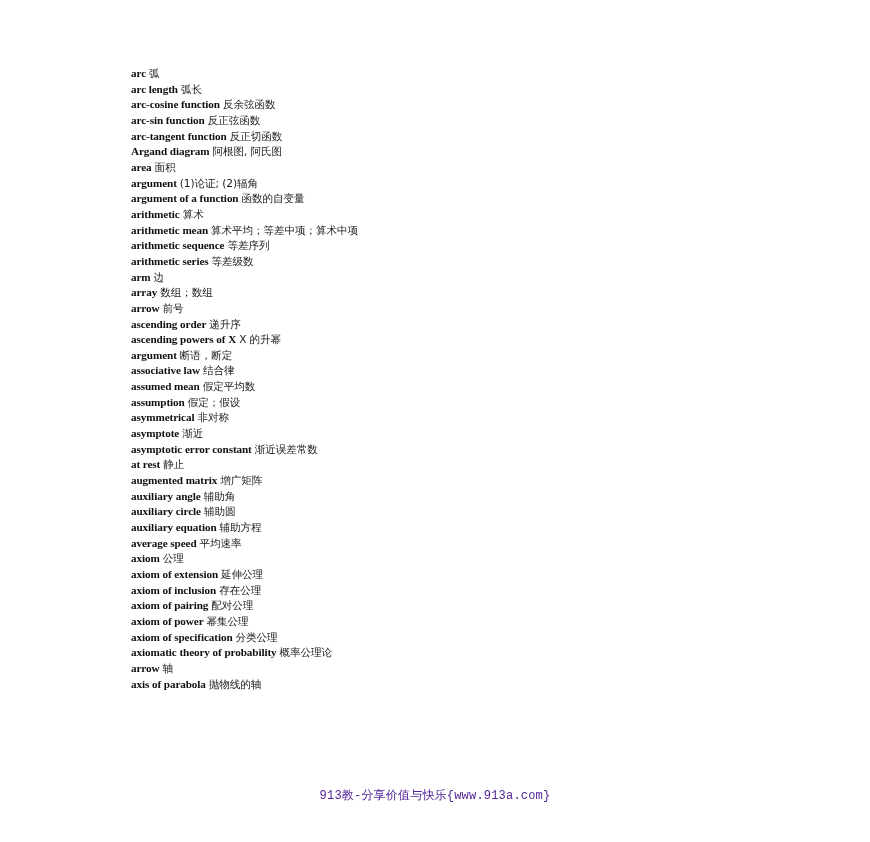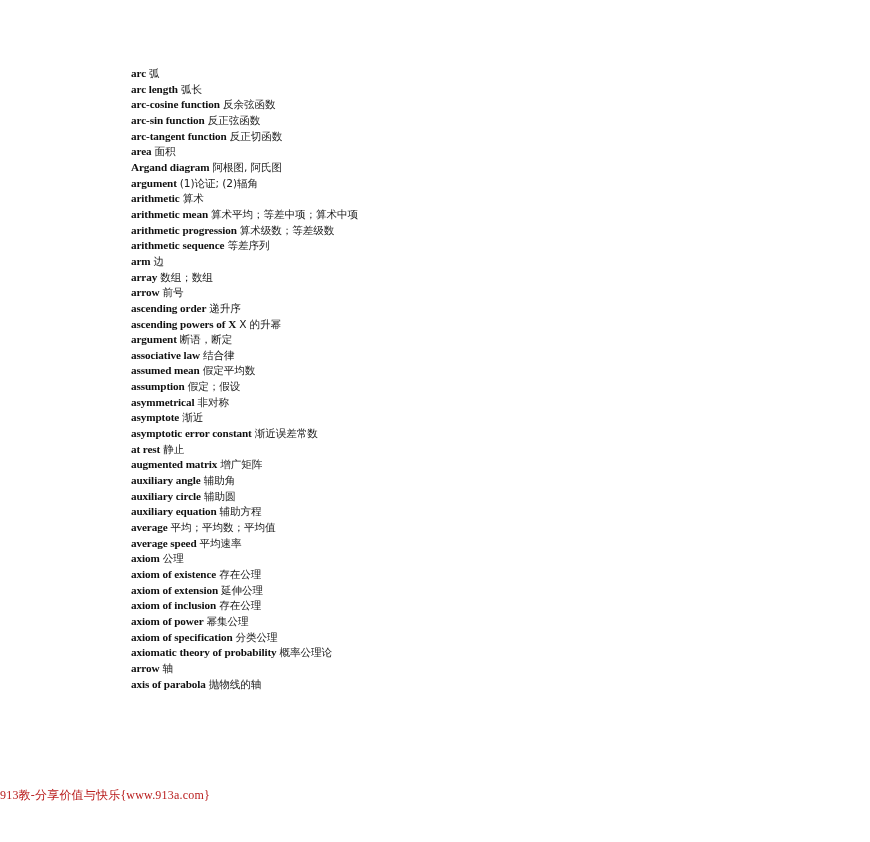--- a/index.html
+++ b/index.html
@@ -45,66 +45,67 @@
     font-weight: normal;
     color: #1a1a1a;
     font-size: 10.6px;
     padding-left: 3px;
   }
   .watermark {
     position: absolute;
     left: 0;
     top: 787px;
     width: 870px;
-    font-family: Liberation Serif, serif;
+    text-align: center;
+    font-family: Liberation Mono, monospace;
     font-size: 12px;
-    color: #b91c1c;
+    color: #4c1d95;
     letter-spacing: 0.2px;
   }
 </style>
 </head>
 <body>
 
 <div class="page">
   <div class="glossary" id="glossary-list">
       <div class="entry"><span class="term">arc</span><span class="def">弧</span></div>
       <div class="entry"><span class="term">arc length</span><span class="def">弧长</span></div>
       <div class="entry"><span class="term">arc-cosine function</span><span class="def">反余弦函数</span></div>
       <div class="entry"><span class="term">arc-sin function</span><span class="def">反正弦函数</span></div>
       <div class="entry"><span class="term">arc-tangent function</span><span class="def">反正切函数</span></div>
+      <div class="entry"><span class="term">Argand diagram</span><span class="def">阿根图, 阿氏图</span></div>
       <div class="entry"><span class="term">area</span><span class="def">面积</span></div>
-      <div class="entry"><span class="term">Argand diagram</span><span class="def">阿根图, 阿氏图</span></div>
       <div class="entry"><span class="term">argument</span><span class="def">(1)论证; (2)辐角</span></div>
+      <div class="entry"><span class="term">argument of a function</span><span class="def">函数的自变量</span></div>
       <div class="entry"><span class="term">arithmetic</span><span class="def">算术</span></div>
       <div class="entry"><span class="term">arithmetic mean</span><span class="def">算术平均；等差中项；算术中项</span></div>
-      <div class="entry"><span class="term">arithmetic progression</span><span class="def">算术级数；等差级数</span></div>
       <div class="entry"><span class="term">arithmetic sequence</span><span class="def">等差序列</span></div>
+      <div class="entry"><span class="term">arithmetic series</span><span class="def">等差级数</span></div>
       <div class="entry"><span class="term">arm</span><span class="def">边</span></div>
       <div class="entry"><span class="term">array</span><span class="def">数组；数组</span></div>
       <div class="entry"><span class="term">arrow</span><span class="def">前号</span></div>
       <div class="entry"><span class="term">ascending order</span><span class="def">递升序</span></div>
       <div class="entry"><span class="term">ascending powers of X</span><span class="def">X 的升幂</span></div>
       <div class="entry"><span class="term">argument</span><span class="def">断语，断定</span></div>
       <div class="entry"><span class="term">associative law</span><span class="def">结合律</span></div>
       <div class="entry"><span class="term">assumed mean</span><span class="def">假定平均数</span></div>
       <div class="entry"><span class="term">assumption</span><span class="def">假定；假设</span></div>
       <div class="entry"><span class="term">asymmetrical</span><span class="def">非对称</span></div>
       <div class="entry"><span class="term">asymptote</span><span class="def">渐近</span></div>
       <div class="entry"><span class="term">asymptotic error constant</span><span class="def">渐近误差常数</span></div>
       <div class="entry"><span class="term">at rest</span><span class="def">静止</span></div>
       <div class="entry"><span class="term">augmented matrix</span><span class="def">增广矩阵</span></div>
       <div class="entry"><span class="term">auxiliary angle</span><span class="def">辅助角</span></div>
       <div class="entry"><span class="term">auxiliary circle</span><span class="def">辅助圆</span></div>
       <div class="entry"><span class="term">auxiliary equation</span><span class="def">辅助方程</span></div>
-      <div class="entry"><span class="term">average</span><span class="def">平均；平均数；平均值</span></div>
       <div class="entry"><span class="term">average speed</span><span class="def">平均速率</span></div>
       <div class="entry"><span class="term">axiom</span><span class="def">公理</span></div>
-      <div class="entry"><span class="term">axiom of existence</span><span class="def">存在公理</span></div>
       <div class="entry"><span class="term">axiom of extension</span><span class="def">延伸公理</span></div>
       <div class="entry"><span class="term">axiom of inclusion</span><span class="def">存在公理</span></div>
+      <div class="entry"><span class="term">axiom of pairing</span><span class="def">配对公理</span></div>
       <div class="entry"><span class="term">axiom of power</span><span class="def">幂集公理</span></div>
       <div class="entry"><span class="term">axiom of specification</span><span class="def">分类公理</span></div>
       <div class="entry"><span class="term">axiomatic theory of probability</span><span class="def">概率公理论</span></div>
       <div class="entry"><span class="term">arrow</span><span class="def">轴</span></div>
       <div class="entry"><span class="term">axis of parabola</span><span class="def">抛物线的轴</span></div>
     </div>
   <div class="watermark">913教-分享价值与快乐{www.913a.com}</div>
 </div>
 
 </body></html>

